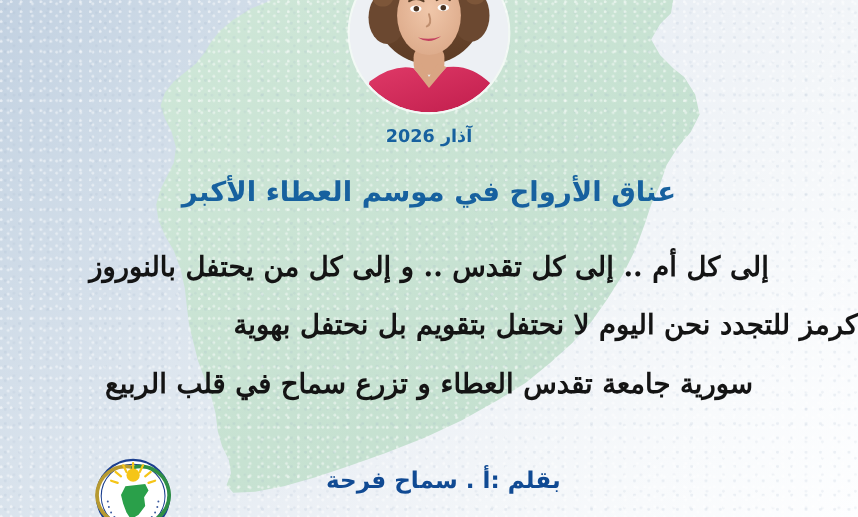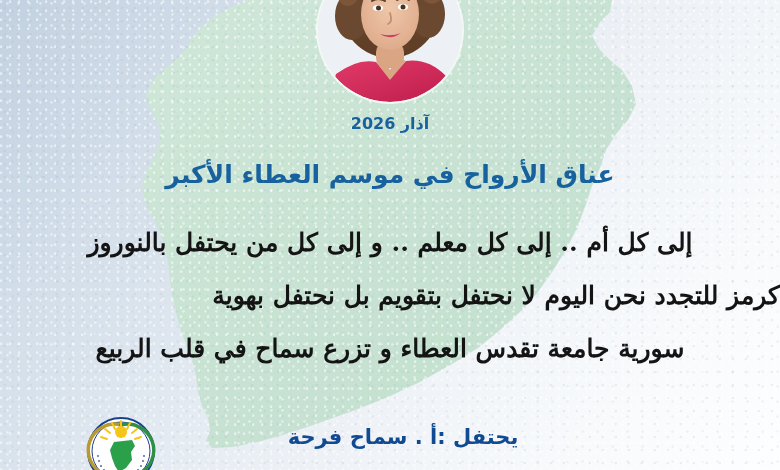--- a/index.html
+++ b/index.html
@@ -189,27 +189,27 @@
         <path d="M10,144 L18,116 Q40,100 58,104 L72,120 L88,103 Q110,100 128,118 L136,144 Z" fill="url(#garm)"></path>
         <path d="M58,104 L72,122 L88,103 L80,100 L72,112 L65,100 Z" fill="#d9a583"></path>
       </g>
     </svg>
   </div>
 
   <div class="txt" id="title-date">آذار 2026</div>
 
   <div class="txt" id="title-main">عناق الأرواح في موسم العطاء الأكبر</div>
 
-  <div class="txt body-line" id="body-1">إلى كل أم .. إلى كل معلم .. و إلى كل من يحتفل بالنوروز</div>
+  <div class="txt body-line" id="body-1">إلى كل أم .. إلى كل تقدس .. و إلى كل من يحتفل بالنوروز</div>
 
   <div class="txt body-line" id="body-2">كرمز للتجدد نحن اليوم لا نحتفل بتقويم بل نحتفل بهوية</div>
 
   <div class="txt body-line" id="body-3">سورية جامعة تقدس العطاء و تزرع سماح في قلب الربيع</div>
 
-  <div class="txt" id="byline">يحتفل :أ . سماح فرحة</div>
+  <div class="txt" id="byline">بقلم :أ . سماح فرحة</div>
 
   <div id="emblem">
     <svg viewBox="0 0 70 70" xmlns="http://www.w3.org/2000/svg" aria-hidden="true">
       <circle cx="35" cy="35" r="33" fill="#ffffff" stroke="#1b3f8f" stroke-width="2"></circle>
       <circle cx="35" cy="35" r="29" fill="#ffffff" stroke="#1b3f8f" stroke-width="1"></circle>
 
       <path d="M35,9 A26,26 0 0,0 18,58" stroke="#b79a30" stroke-width="3.4" fill="none" stroke-linecap="round"></path>
 
       <path d="M35,9 A26,26 0 0,1 52,58" stroke="#2f8f46" stroke-width="3.4" fill="none" stroke-linecap="round"></path>
 

